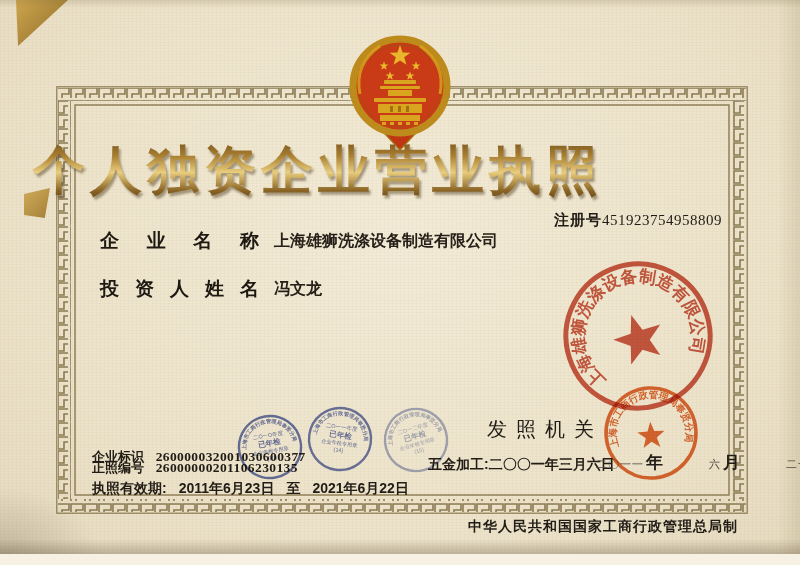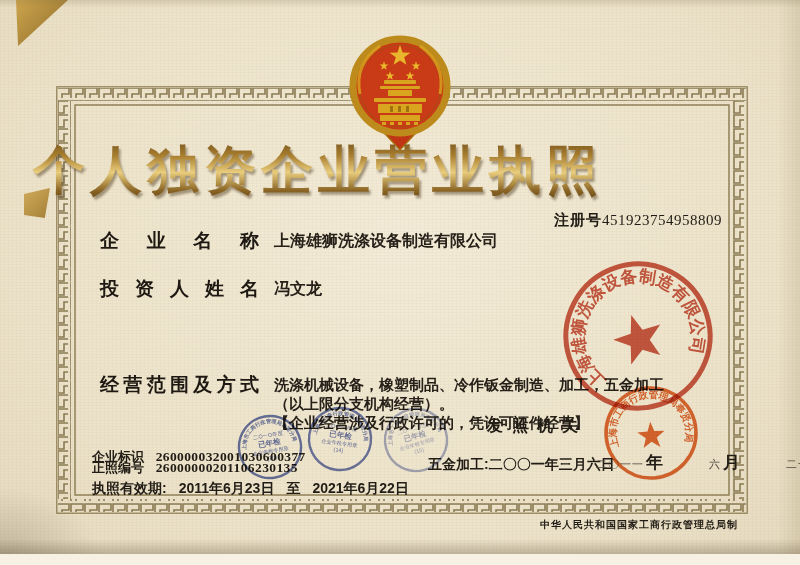--- a/index.html
+++ b/index.html
@@ -40,36 +40,36 @@
   .reg-label{font-weight:bold;letter-spacing:1px;text-align:right;}
   .reg-value{font-family:"Liberation Serif",serif;letter-spacing:.5px;}
 
   .row{position:absolute;left:100px;display:flex;align-items:flex-start;}
   .flabel{width:160px;flex:0 0 160px;font-weight:bold;font-size:19px;color:#1d1812;
     text-align:justify;text-align-last:justify;letter-spacing:1px;}
   .fvalue{margin-left:14px;font-family:"Liberation Serif",serif;font-weight:600;
     font-size:16px;color:#262019;padding-top:3px;white-space:nowrap;}
   .fvalue.multi{white-space:normal;width:440px;font-size:15px;line-height:19px;padding-top:4px;}
 
-  .authority{position:absolute;left:487px;top:416px;font-size:16px;font-weight:bold;letter-spacing:9px;white-space:nowrap;text-align:center;}
+  .authority{position:absolute;left:487px;top:416px;font-size:20px;font-weight:normal;letter-spacing:9px;white-space:nowrap;text-align:center;}
 
   .small-row{position:absolute;left:92px;font-size:13px;font-weight:bold;white-space:nowrap;}
   .small-row .num{font-weight:600;font-family:"Liberation Serif",serif;font-size:13.5px;letter-spacing:.4px;margin-left:8px;}
   .certno{top:431px;margin-top:28px;} .entid{top:448px;}
 
   .validity{position:absolute;left:92px;top:480px;font-size:14px;font-weight:bold;white-space:nowrap;}
   .validity span{margin-right:12px;}
 
   .estab{position:absolute;left:428px;top:456px;font-size:14px;font-weight:bold;white-space:nowrap;}
 
   .issue-date{position:absolute;left:552px;top:451px;width:186px;display:flex;align-items:baseline;white-space:nowrap;}
   .issue-date .fill{font-size:11px;color:#4d473e;letter-spacing:1px;padding-left:44px;}
   .issue-date .unit{font-size:17px;font-weight:bold;margin:0 2px;}
 
-  .maker{position:absolute;right:62px;top:518px;font-size:10px;font-weight:bold;letter-spacing:1px;}
+  .maker{position:absolute;right:62px;top:518px;font-size:14px;font-weight:bold;letter-spacing:1px;}
 
   .seal{position:absolute;mix-blend-mode:multiply;}
   .seal-company{left:548px;top:246px;width:180px;height:180px;transform:rotate(-18deg);opacity:.92;}
   .seal-authority{left:596px;top:378px;width:110px;height:110px;transform:rotate(-4deg);opacity:.95;}
   .annual1{left:235px;top:412px;width:70px;height:70px;transform:rotate(-10deg);opacity:.88;}
   .annual2{left:305px;top:404px;width:70px;height:70px;transform:rotate(8deg);opacity:.85;}
   .annual3{left:381px;top:405px;width:70px;height:70px;transform:rotate(-16deg);opacity:.5;}
 </style>
 </head>
 <body>
@@ -136,28 +136,20 @@
   </div>
 
   <div class="row" style="top:228px">
     <span class="flabel">企 业 名 称</span>
     <span class="fvalue">上海雄狮洗涤设备制造有限公司</span>
   </div>
   <div class="row" style="top:276px">
     <span class="flabel">投 资 人 姓 名</span>
     <span class="fvalue">冯文龙</span>
   </div>
-  <div class="row" style="top:372px">
-    <span class="flabel">经营范围及方式</span>
-    <span class="fvalue multi">
-      <span>洗涤机械设备，橡塑制品、冷作钣金制造、加工，五金加工</span><br>
-      <span>（以上限分支机构经营）。</span><br>
-      <span>【企业经营涉及行政许可的，凭许可证件经营】</span>
-    </span>
-  </div>
 
   <div class="authority">发照机关</div>
 
   <div class="small-row certno">
     <span>正照编号</span>
     <span class="num">26000000201106230135</span>
   </div>
   <div class="small-row entid">
     <span>企业标识</span>
     <span class="num">260000032001030600377</span>

